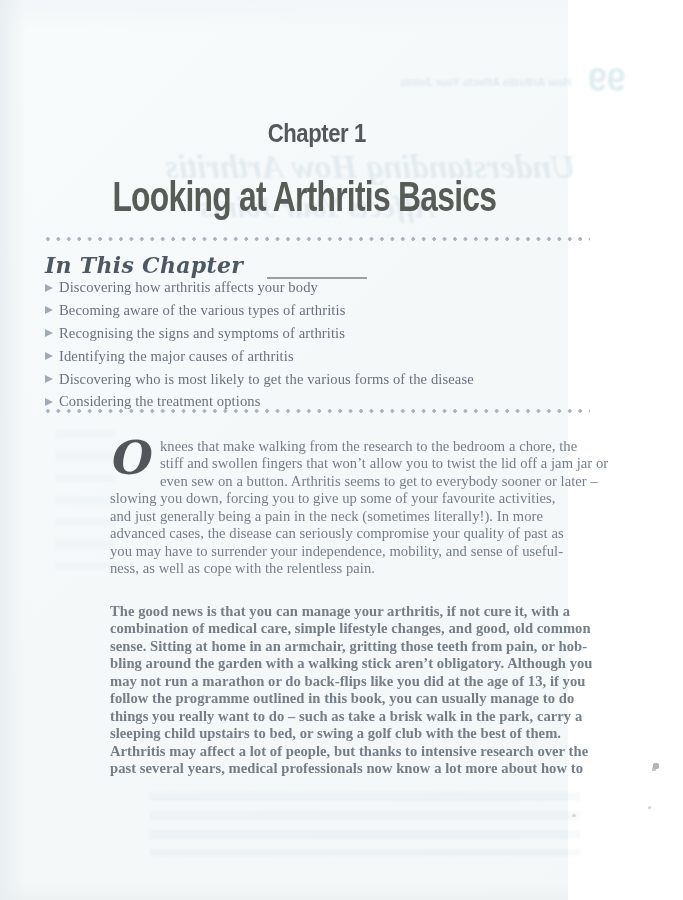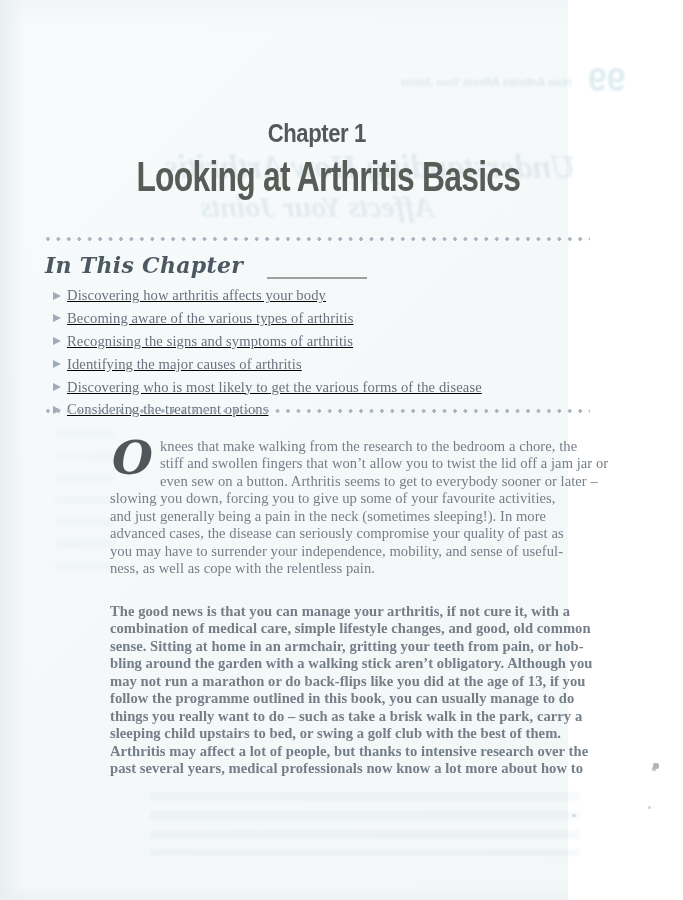--- a/index.html
+++ b/index.html
@@ -35,35 +35,35 @@
       filter:blur(1.5px);opacity:.45;pointer-events:none;
       background:repeating-linear-gradient(180deg,
         rgba(150,190,205,0.14) 0 8px, rgba(150,190,205,0) 8px 22px);}
 
   .chapter-head{top:118px;text-align:center;}
   .chapter-num{font-family:"Liberation Sans",sans-serif;font-weight:bold;
       font-size:26px;color:#54585a;display:inline-block;
       transform:scaleX(0.85);letter-spacing:-0.5px;}
   .chapter-rule{position:absolute;top:159px;left:50%;margin-left:-50px;
       width:100px;height:1.5px;background:#9aa19f;}
-  .book-title{top:152px;text-align:right;}
+  .book-title{top:172px;text-align:left;}
   .book-title span{font-family:"Liberation Sans",sans-serif;font-weight:bold;
       font-size:43px;color:#575c56;display:inline-block;
       transform:scaleX(0.74);letter-spacing:-1px;white-space:nowrap;}
 
   .dotted{position:absolute;left:45px;width:545px;height:6px;
       background-image:radial-gradient(circle at 3px 3px,#aab2bd 1.6px,rgba(0,0,0,0) 1.9px);
       background-size:10.45px 6px;background-repeat:repeat-x;}
   .dotted.top{top:236px;}
   .dotted.bottom{top:408px;}
 
   .itc-heading{top:252px;font-style:italic;font-weight:bold;font-size:22px;
       color:#4c5862;letter-spacing:0.3px;font-family:"DejaVu Serif",serif;}
 
-  .bullets{top:279px;list-style:none;margin:8px;padding:0;text-decoration:underline;}
+  .bullets{top:279px;list-style:none;margin:0;padding:0;}
   .bullets li{display:flex;align-items:baseline;margin-bottom:5.9px;}
   .tri{width:0;height:0;border-left:8px solid #a0abb8;
       border-top:4.5px solid rgba(0,0,0,0);border-bottom:4.5px solid rgba(0,0,0,0);
       margin-right:6px;flex:none;align-self:center;}
   .bullet-text{font-size:14.6px;color:#68727e;letter-spacing:0.1px;}
 
   .para{position:absolute;left:110px;width:482px;color:#747e88;
       font-size:14.6px;letter-spacing:0.05px;}
   .para .pline{height:17.45px;white-space:nowrap;}
   .para1{top:438px;}
@@ -130,30 +130,30 @@
   </ul>
 
   <div class="dotted bottom"></div>
 
   <div class="para para1">
     <span class="dropcap">O</span>
     <div class="pline">knees that make walking from the research to the bedroom a chore, the</div>
     <div class="pline">stiff and swollen fingers that won’t allow you to twist the lid off a jam jar or</div>
     <div class="pline">even sew on a button. Arthritis seems to get to everybody sooner or later –</div>
     <div class="pline">slowing you down, forcing you to give up some of your favourite activities,</div>
-    <div class="pline">and just generally being a pain in the neck (sometimes sleeping!). In more</div>
+    <div class="pline">and just generally being a pain in the neck (sometimes literally!). In more</div>
     <div class="pline">advanced cases, the disease can seriously compromise your quality of past as</div>
     <div class="pline">you may have to surrender your independence, mobility, and sense of useful-</div>
     <div class="pline">ness, as well as cope with the relentless pain.</div>
   </div>
 
   <div class="para para2">
     <div class="pline">The good news is that you can manage your arthritis, if not cure it, with a</div>
     <div class="pline">combination of medical care, simple lifestyle changes, and good, old common</div>
-    <div class="pline">sense. Sitting at home in an armchair, gritting your teeth from pain, or hob-</div>
+    <div class="pline">sense. Sitting at home in an armchair, gritting those teeth from pain, or hob-</div>
     <div class="pline">bling around the garden with a walking stick aren’t obligatory. Although you</div>
     <div class="pline">may not run a marathon or do back-flips like you did at the age of 13, if you</div>
     <div class="pline">follow the programme outlined in this book, you can usually manage to do</div>
     <div class="pline">things you really want to do – such as take a brisk walk in the park, carry a</div>
     <div class="pline">sleeping child upstairs to bed, or swing a golf club with the best of them.</div>
     <div class="pline">Arthritis may affect a lot of people, but thanks to intensive research over the</div>
     <div class="pline">past several years, medical professionals now know a lot more about how to</div>
   </div>
 
   <div class="speck speck1"></div>

